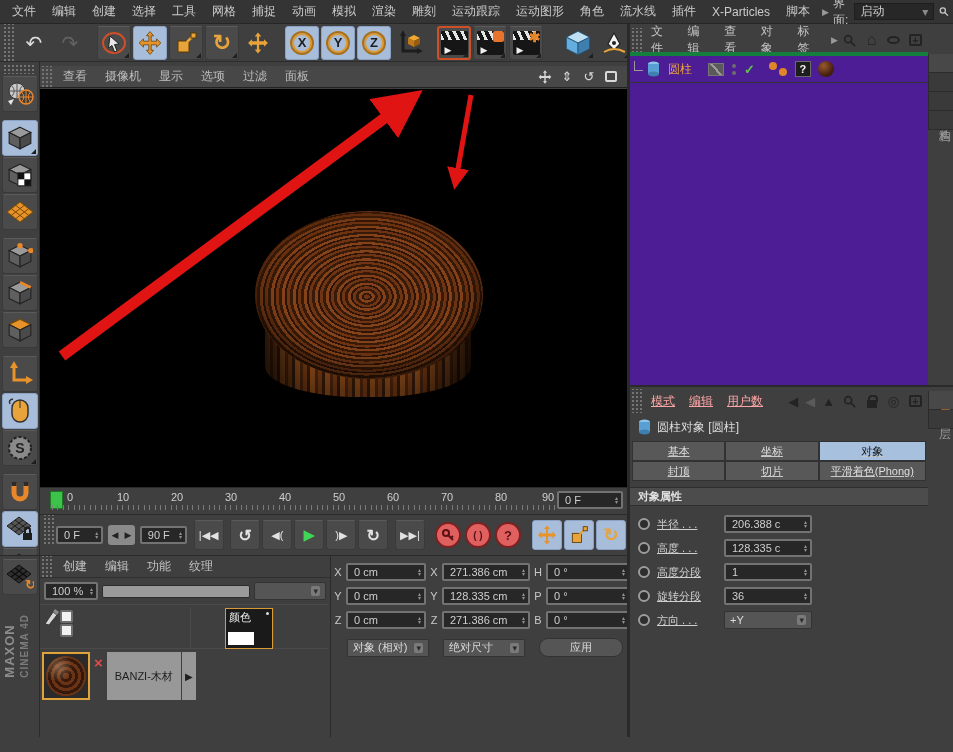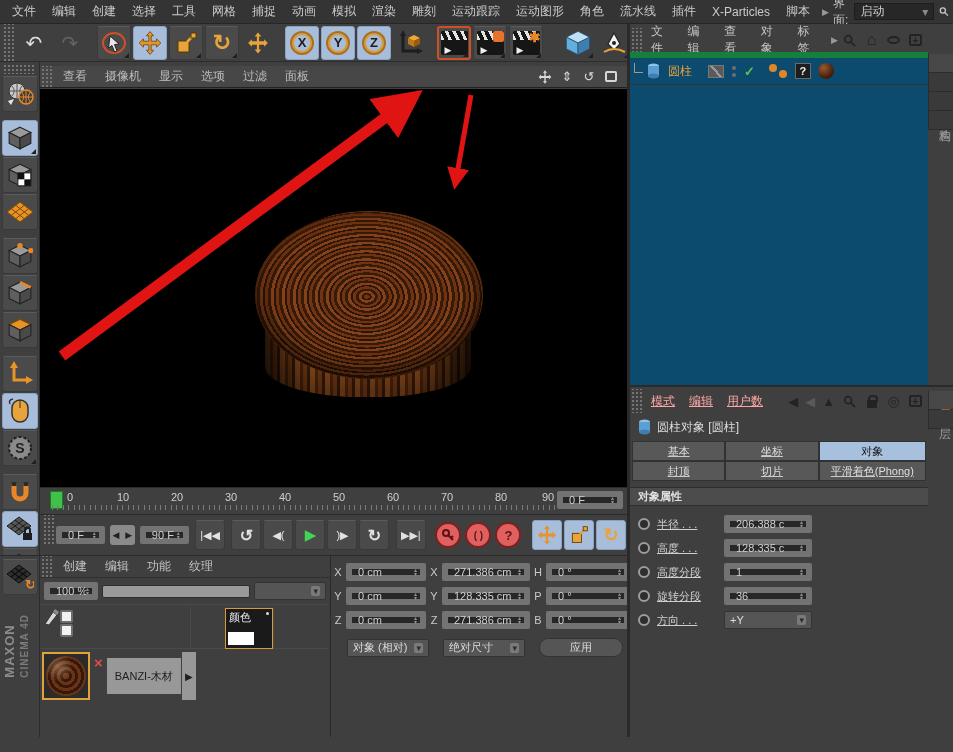--- a/index.html
+++ b/index.html
@@ -70,21 +70,21 @@
   .arrows { position:absolute; left:0; top:0; z-index:60; pointer-events:none; }
 
   
   .ruler { position:absolute; left:40px; top:487px; width:587px; height:28px; background:#3f3f3f; border-top:1px solid #2a2a2a; border-bottom:1px solid #2a2a2a; }
   .playhead { position:absolute; left:10px; top:3px; width:13px; height:18px; background:#3fc24a; border:1px solid #1f7a27; }
   .tickline { position:absolute; left:12px; right:72px; bottom:4px; height:5px; background:repeating-linear-gradient(90deg, #7a7a7a 0 1px, transparent 1px 5.4px); }
   .tnum { position:absolute; top:3px; transform:translateX(-50%); color:#cfcfcf; font-size:11px; }
   .rfield { position:absolute; right:4px; top:3px; width:66px; }
 
   
-  .fld { height:18px; background:#272727; border:6px solid #737373; border-radius:2px; display:flex; align-items:center; padding:0 3px 0 6px; color:#cfcfcf; font-size:11px; }
+  .fld { height:18px; background:#272727; border:2px solid #737373; border-radius:2px; display:flex; align-items:center; padding:0 3px 0 6px; color:#cfcfcf; font-size:11px; }
   .fld .v { flex:1; white-space:nowrap; overflow:hidden; }
   .fld .spn { color:#8f8f8f; font-size:6px; line-height:4px; white-space:pre; text-align:center; }
   .drop { height:18px; background:#555; border:1px solid #333; border-radius:2px; display:flex; align-items:center; padding:0 5px; color:#dcdcdc; font-size:11px; }
   .drop::after { content:"▾"; margin-left:auto; color:#2b2b2b; background:#7a7a7a; border-radius:2px; padding:0 2px; font-size:9px; }
 
   
   .transport { position:absolute; left:40px; top:515px; width:587px; height:40px; background:#3f3f3f; display:flex; align-items:center; padding-left:2px; overflow:hidden; }
   .transport .fldbox { width:72px; }
   .pairbtn { width:46px; height:20px; background:#8a8a8a; border-radius:3px; display:flex; align-items:center; justify-content:center; gap:6px; color:#222; font-size:9px; margin:0 5px; }
   .pbtn { width:30px; height:30px; margin:0 1px; background:#4a4a4a; border:1px solid #3a3a3a; border-top-color:#5b5b5b; border-radius:3px; display:flex; align-items:center; justify-content:center; color:#e2e2e2; font-size:11px; white-space:nowrap; flex:none; }
@@ -112,21 +112,21 @@
   .vline { position:absolute; top:0; bottom:0; width:1px; background:#4a4a4a; }
   .colorcell { position:absolute; left:185px; top:1px; width:48px; height:41px; border:1px solid #d89b3a; background:#1a1a1a; }
   .colorcell .clabel { color:#e6e6e6; font-size:11px; padding:1px 3px; }
   .colorcell .sw { position:absolute; left:2px; bottom:3px; width:26px; height:13px; background:#fff; }
   .colorcell .dot { position:absolute; right:3px; top:3px; width:3px; height:3px; background:#ddd; border-radius:50%; }
   .matrow { position:absolute; left:0; top:45px; right:0; height:52px; display:flex; align-items:center; }
   .matball { position:relative; width:48px; height:48px; border:2px solid #e0a23a; margin-left:2px; background:#2b2b2b; display:flex; align-items:center; justify-content:center; flex:none; }
   .matball .sphere { width:40px; height:40px; border-radius:50%;
      background: radial-gradient(circle at 32% 28%, rgba(255,220,180,.35), rgba(0,0,0,0) 36%), repeating-radial-gradient(circle at 50% 50%, #6a3315 0 3px, #35180a 3px 6px); }
   .matx { color:#e14b4b; font-weight:bold; font-size:15px; margin:0 4px; align-self:flex-start; padding-top:4px; }
-  .matname { background:#989898; color:#1f1f1f; font-size:11px; height:36px; display:flex; align-items:center; padding:0 8px; }
+  .matname { background:#989898; color:#1f1f1f; font-size:11px; height:48px; display:flex; align-items:center; padding:0 8px; }
   .matarrow { color:#1f1f1f; font-size:10px; margin-left:4px; background:#989898; height:48px; width:14px; display:flex; align-items:center; justify-content:center; margin-left:1px; }
 
   
   .coords { position:absolute; left:330px; top:555px; width:297px; height:182px; background:#3f3f3f; border-top:1px solid #2a2a2a; border-left:1px solid #2a2a2a; }
   .co-head { display:flex; align-items:center; height:22px; border-bottom:1px solid #2f2f2f; }
   .co-head .gh { color:#c9c9c9; }
   .co-body { position:relative; padding:4px 2px 0 2px; }
   .corow { display:flex; align-items:center; height:24px; gap:3px; }
   .axl { width:10px; text-align:center; color:#c9c9c9; font-size:11px; flex:none; }
   .cfld { width:80px; flex:none; }
@@ -139,21 +139,21 @@
   
   .rdivider { position:absolute; left:627px; top:24px; width:3px; bottom:15px; background:#2a2a2a; }
   .ompanel { position:absolute; left:630px; top:24px; width:323px; height:361px; background:#3f3f3f; }
   .om-head { display:flex; align-items:center; height:24px; margin-top:4px; }
   .om-head .mi { padding:0 7px; color:#c4c4c4; }
   .om-head .spacer { flex:1; }
   .hicons { display:flex; align-items:center; gap:7px; padding-right:30px; }
   .hic { color:#232323; font-size:13px; display:flex; align-items:center; justify-content:center; width:15px; height:15px; }
   .oval { width:13px; height:8px; border:2px solid #232323; border-radius:50%; }
   .plusbox { width:13px; height:12px; border:2px solid #232323; border-radius:2px; color:#232323; font-size:10px; font-weight:bold; display:flex; align-items:center; justify-content:center; }
-  .om-body { position:absolute; left:0; top:28px; right:25px; bottom:0; background:#0c4a6e; border-top:6px solid #15803d; }
+  .om-body { position:absolute; left:0; top:28px; right:25px; bottom:0; background:#4c1d95; border-top:4px solid #15803d; }
   .objrow { display:flex; align-items:center; height:26px; padding-left:4px; gap:4px; }
   .tree { width:9px; height:10px; border-left:1px solid #9a9a9a; border-bottom:1px solid #9a9a9a; margin-bottom:6px; }
   .objname { color:#e8a23a; padding:0 4px; }
   .slashbox { width:16px; height:13px; background:#5a5a5a; border:1px solid #777; background-image:linear-gradient(45deg, transparent 44%, #9a9a9a 44%, #9a9a9a 56%, transparent 56%); margin-left:8px; }
   .vdots { display:flex; flex-direction:column; gap:3px; margin-left:4px; }
   .vdots i { width:4px; height:4px; border-radius:50%; background:#6e6e6e; }
   .check { color:#5fc24a; font-weight:bold; font-size:13px; margin-left:4px; }
   .tagdots { display:flex; gap:2px; margin-left:10px; }
   .tagdots i { width:8px; height:8px; border-radius:50%; background:#e0862a; }
   .tagdots i.lo { margin-top:6px; }

